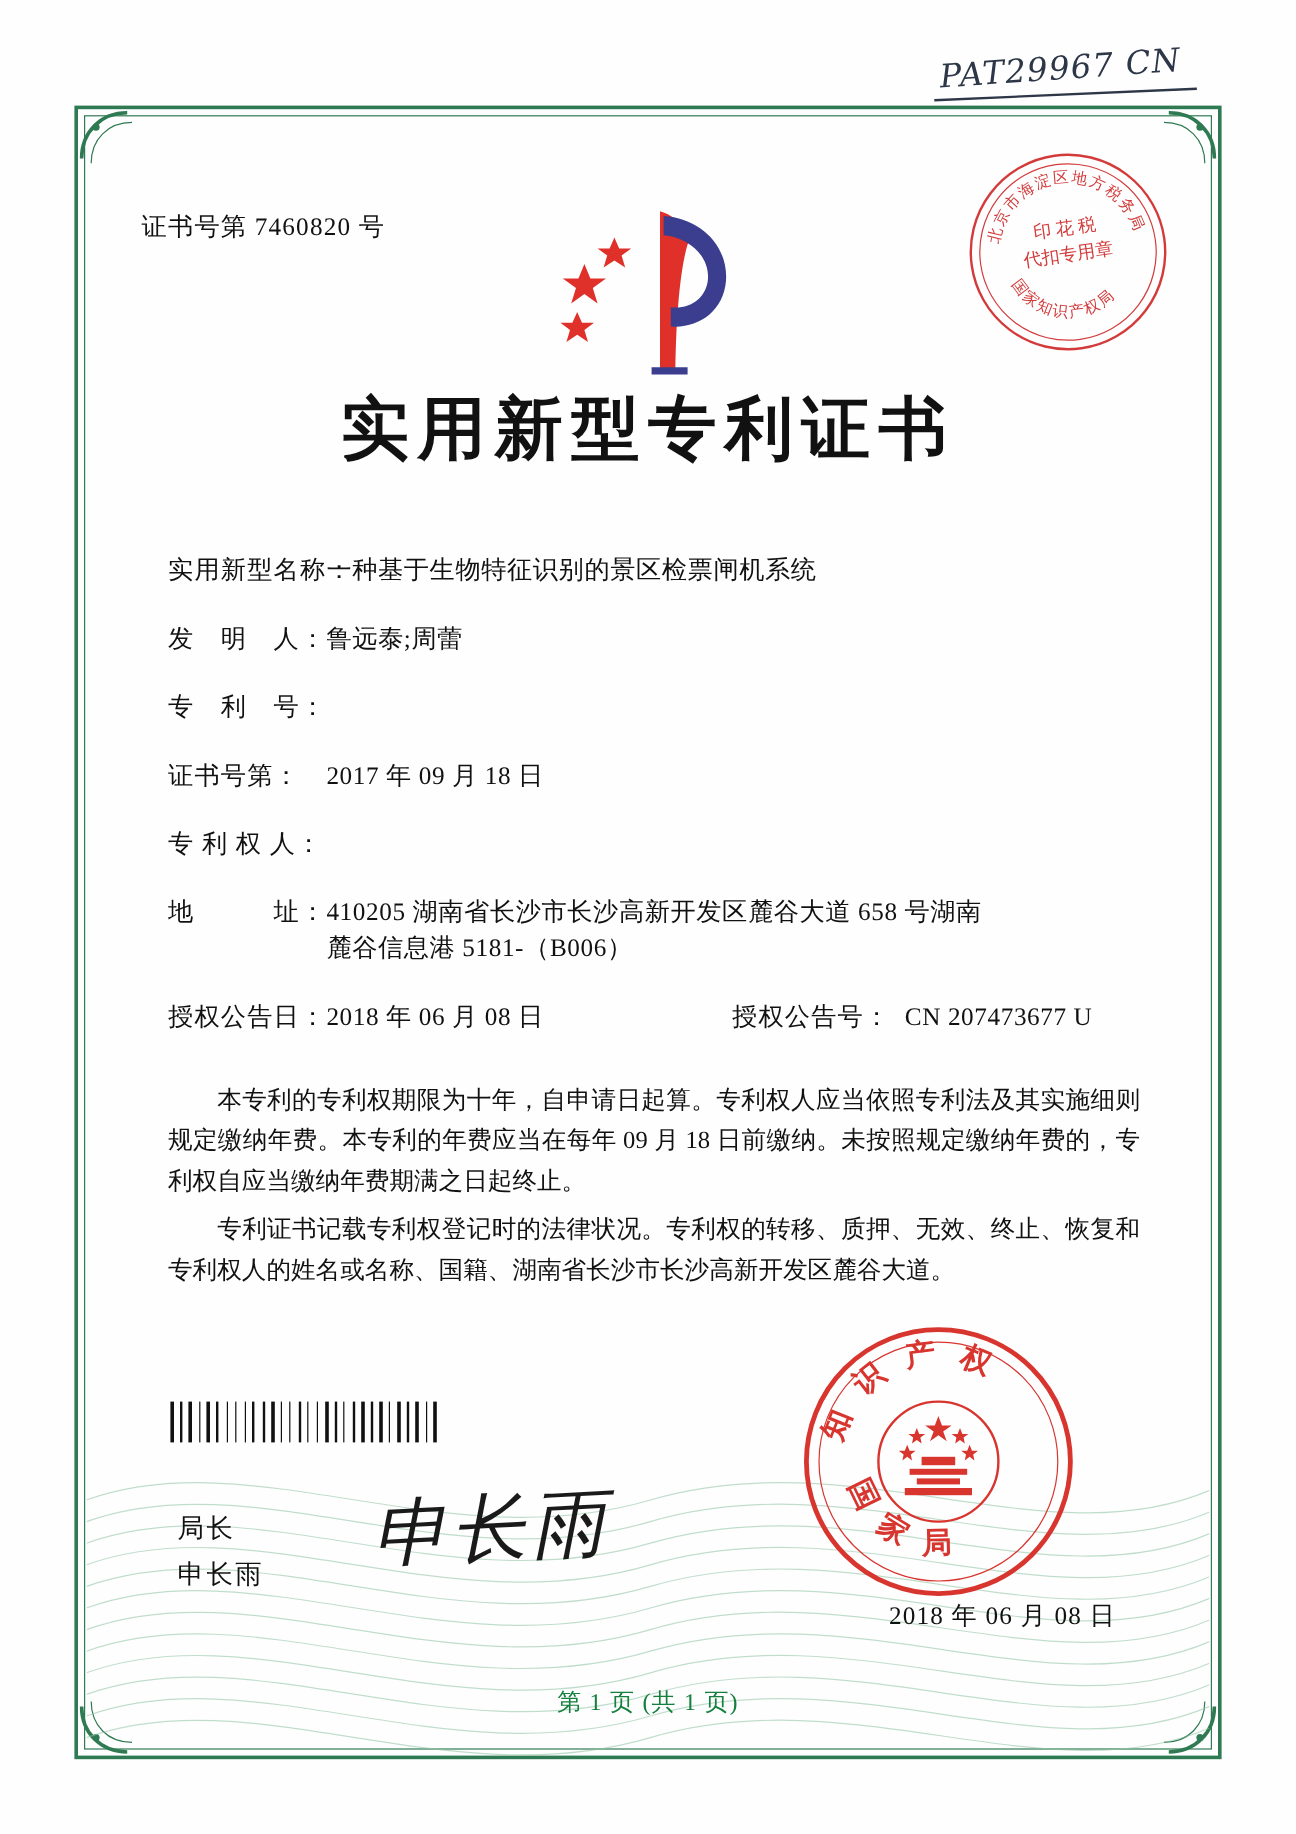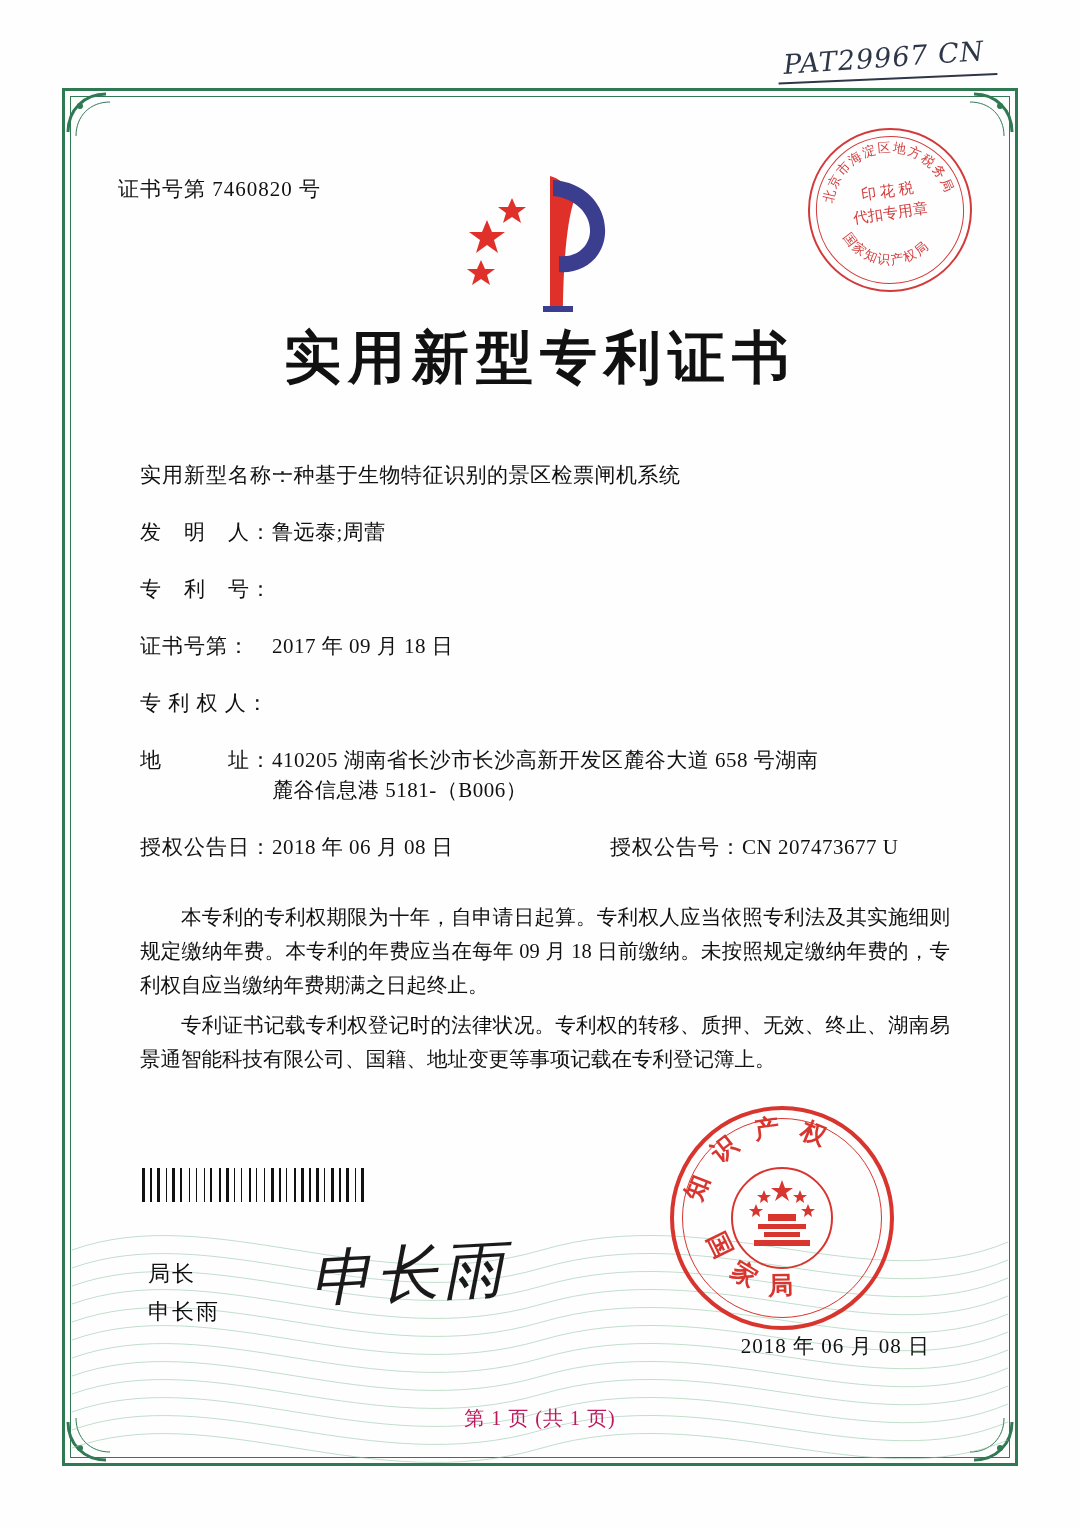--- a/index.html
+++ b/index.html
@@ -166,20 +166,21 @@
     margin-bottom: 14px;
     line-height: 30px;
   }
   .row-split .left {
     width: 470px;
     flex: 0 0 470px;
     display: flex;
   }
   .row-split .right {
     display: flex;
+    gap: 12px;
   }
 
   .paras {
     position: absolute;
     left: 140px;
     top: 900px;
     width: 810px;
     font-size: 20.5px;
     line-height: 34px;
     color: #111;
@@ -270,21 +271,21 @@
     color: #111;
     letter-spacing: 1px;
   }
   .pagefoot {
     position: absolute;
     left: 0;
     right: 0;
     bottom: 96px;
     text-align: center;
     font-size: 20px;
-    color: #be185d;
+    color: #15803d;
     letter-spacing: 1px;
   }
   .cn { font-family: "Liberation Serif", "DejaVu Serif", serif; }
 </style>
 </head>
 <body>
 
 <div class="page">
 
   <div class="handwrite-top">PAT29967 CN</div>
@@ -398,21 +399,21 @@
       </div>
       <div class="right">
         <div class="field-label cn">授权公告号：</div>
         <div class="field-value cn">CN 207473677 U</div>
       </div>
     </div>
   </div>
 
   <div class="paras cn">
     <p>本专利的专利权期限为十年，自申请日起算。专利权人应当依照专利法及其实施细则规定缴纳年费。本专利的年费应当在每年 09 月 18 日前缴纳。未按照规定缴纳年费的，专利权自应当缴纳年费期满之日起终止。</p>
-    <p>专利证书记载专利权登记时的法律状况。专利权的转移、质押、无效、终止、湖南易景通智能科技有限公司、国籍、地址变更等事项记载在专利登记簿上。</p>
+    <p>专利证书记载专利权登记时的法律状况。专利权的转移、质押、无效、终止、恢复和专利权人的姓名或名称、国籍、湖南省长沙市长沙高新开发区麓谷大道。</p>
   </div>
 
   <div class="barcode" id="barcode"><i style="width:3px;"></i><i style="width:2px;background:transparent;"></i><i style="width:1px;background:transparent;"></i><i style="width:2px;background:transparent;"></i><i style="width:2px;"></i><i style="width:2px;background:transparent;"></i><i style="width:1px;background:transparent;"></i><i style="width:2px;background:transparent;"></i><i style="width:3px;"></i><i style="width:2px;background:transparent;"></i><i style="width:2px;background:transparent;"></i><i style="width:2px;background:transparent;"></i><i style="width:1px;"></i><i style="width:2px;background:transparent;"></i><i style="width:1px;background:transparent;"></i><i style="width:2px;background:transparent;"></i><i style="width:3px;"></i><i style="width:2px;background:transparent;"></i><i style="width:1px;background:transparent;"></i><i style="width:2px;background:transparent;"></i><i style="width:2px;"></i><i style="width:2px;background:transparent;"></i><i style="width:3px;background:transparent;"></i><i style="width:2px;background:transparent;"></i><i style="width:1px;"></i><i style="width:2px;background:transparent;"></i><i style="width:2px;background:transparent;"></i><i style="width:2px;background:transparent;"></i><i style="width:1px;"></i><i style="width:2px;background:transparent;"></i><i style="width:3px;background:transparent;"></i><i style="width:2px;background:transparent;"></i><i style="width:1px;"></i><i style="width:2px;background:transparent;"></i><i style="width:1px;background:transparent;"></i><i style="width:2px;background:transparent;"></i><i style="width:2px;"></i><i style="width:2px;background:transparent;"></i><i style="width:3px;background:transparent;"></i><i style="width:2px;background:transparent;"></i><i style="width:2px;"></i><i style="width:2px;background:transparent;"></i><i style="width:1px;background:transparent;"></i><i style="width:2px;background:transparent;"></i><i style="width:3px;"></i><i style="width:2px;background:transparent;"></i><i style="width:1px;background:transparent;"></i><i style="width:2px;background:transparent;"></i><i style="width:1px;"></i><i style="width:2px;background:transparent;"></i><i style="width:2px;background:transparent;"></i><i style="width:2px;background:transparent;"></i><i style="width:1px;"></i><i style="width:2px;background:transparent;"></i><i style="width:3px;background:transparent;"></i><i style="width:2px;background:transparent;"></i><i style="width:2px;"></i><i style="width:2px;background:transparent;"></i><i style="width:1px;background:transparent;"></i><i style="width:2px;background:transparent;"></i><i style="width:1px;"></i><i style="width:2px;background:transparent;"></i><i style="width:3px;background:transparent;"></i><i style="width:2px;background:transparent;"></i><i style="width:1px;"></i><i style="width:2px;background:transparent;"></i><i style="width:2px;background:transparent;"></i><i style="width:2px;background:transparent;"></i><i style="width:3px;"></i><i style="width:2px;background:transparent;"></i><i style="width:1px;background:transparent;"></i><i style="width:2px;background:transparent;"></i><i style="width:2px;"></i><i style="width:2px;background:transparent;"></i><i style="width:1px;background:transparent;"></i><i style="width:2px;background:transparent;"></i><i style="width:1px;"></i><i style="width:2px;background:transparent;"></i><i style="width:3px;background:transparent;"></i><i style="width:2px;background:transparent;"></i><i style="width:2px;"></i><i style="width:2px;background:transparent;"></i><i style="width:1px;background:transparent;"></i><i style="width:2px;background:transparent;"></i><i style="width:3px;"></i><i style="width:2px;background:transparent;"></i><i style="width:1px;background:transparent;"></i><i style="width:2px;background:transparent;"></i><i style="width:2px;"></i><i style="width:2px;background:transparent;"></i><i style="width:1px;background:transparent;"></i><i style="width:2px;background:transparent;"></i><i style="width:3px;"></i><i style="width:2px;background:transparent;"></i><i style="width:1px;background:transparent;"></i><i style="width:2px;background:transparent;"></i><i style="width:1px;"></i><i style="width:2px;background:transparent;"></i><i style="width:2px;background:transparent;"></i><i style="width:2px;background:transparent;"></i><i style="width:3px;"></i><i style="width:2px;background:transparent;"></i><i style="width:1px;background:transparent;"></i><i style="width:2px;background:transparent;"></i><i style="width:2px;"></i><i style="width:2px;background:transparent;"></i><i style="width:1px;background:transparent;"></i><i style="width:2px;background:transparent;"></i><i style="width:3px;"></i><i style="width:2px;background:transparent;"></i><i style="width:2px;background:transparent;"></i><i style="width:2px;background:transparent;"></i><i style="width:1px;"></i><i style="width:2px;background:transparent;"></i><i style="width:1px;background:transparent;"></i><i style="width:2px;background:transparent;"></i><i style="width:3px;"></i><i style="width:2px;background:transparent;"></i><i style="width:1px;background:transparent;"></i><i style="width:2px;background:transparent;"></i></div>
 
   <div class="wave">
     <svg width="936" height="300" viewBox="0 0 936 300" preserveAspectRatio="none">
       <g fill="none" stroke="#8fc3a4" stroke-width="1">
         <path d="M0 60 C140 10 300 110 470 60 C640 10 800 110 936 52"></path>
         <path d="M0 78 C140 28 300 128 470 78 C640 28 800 128 936 70"></path>
         <path d="M0 96 C140 46 300 146 470 96 C640 46 800 146 936 88"></path>

